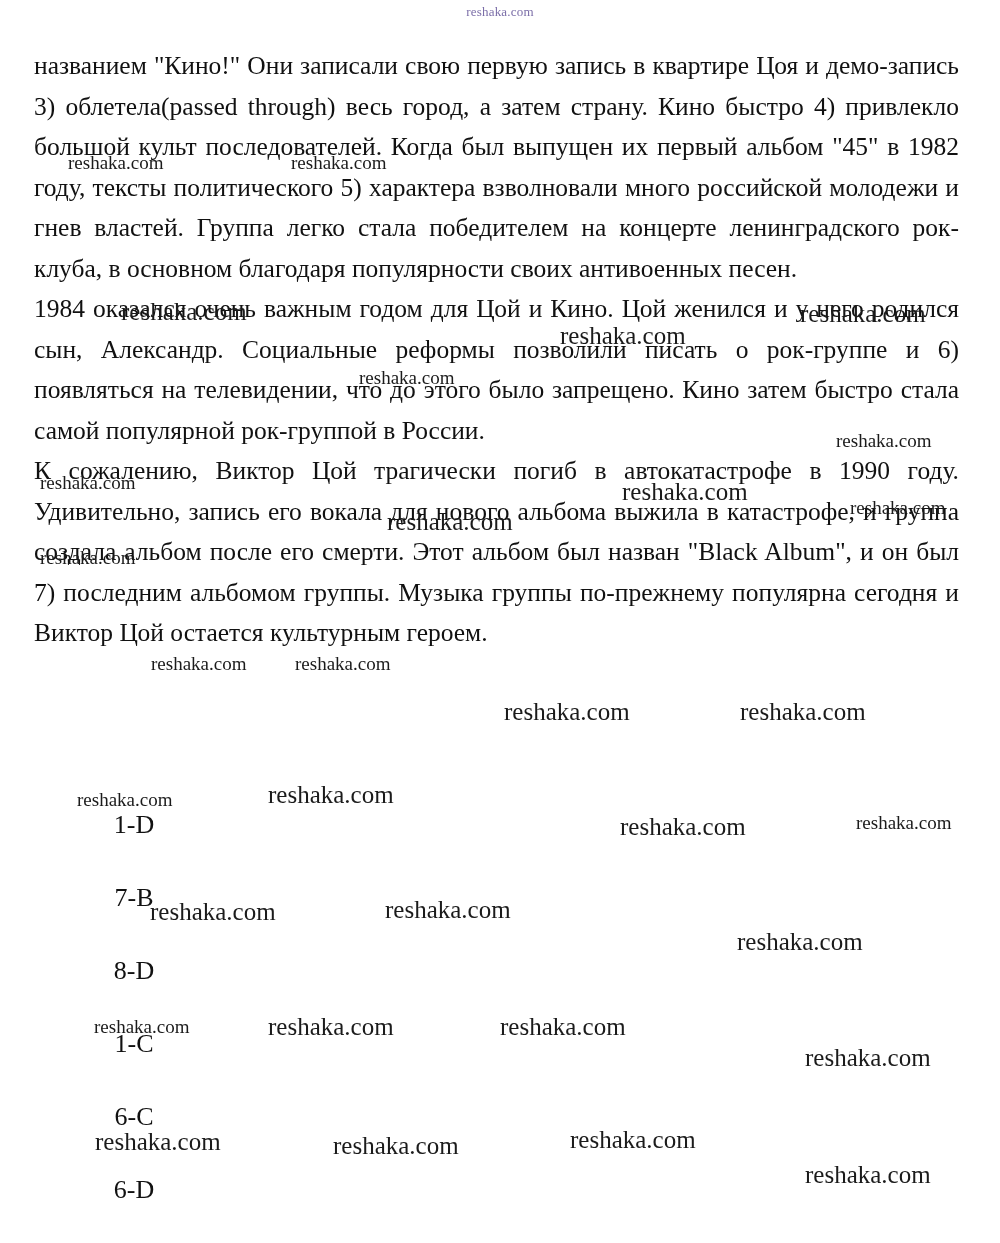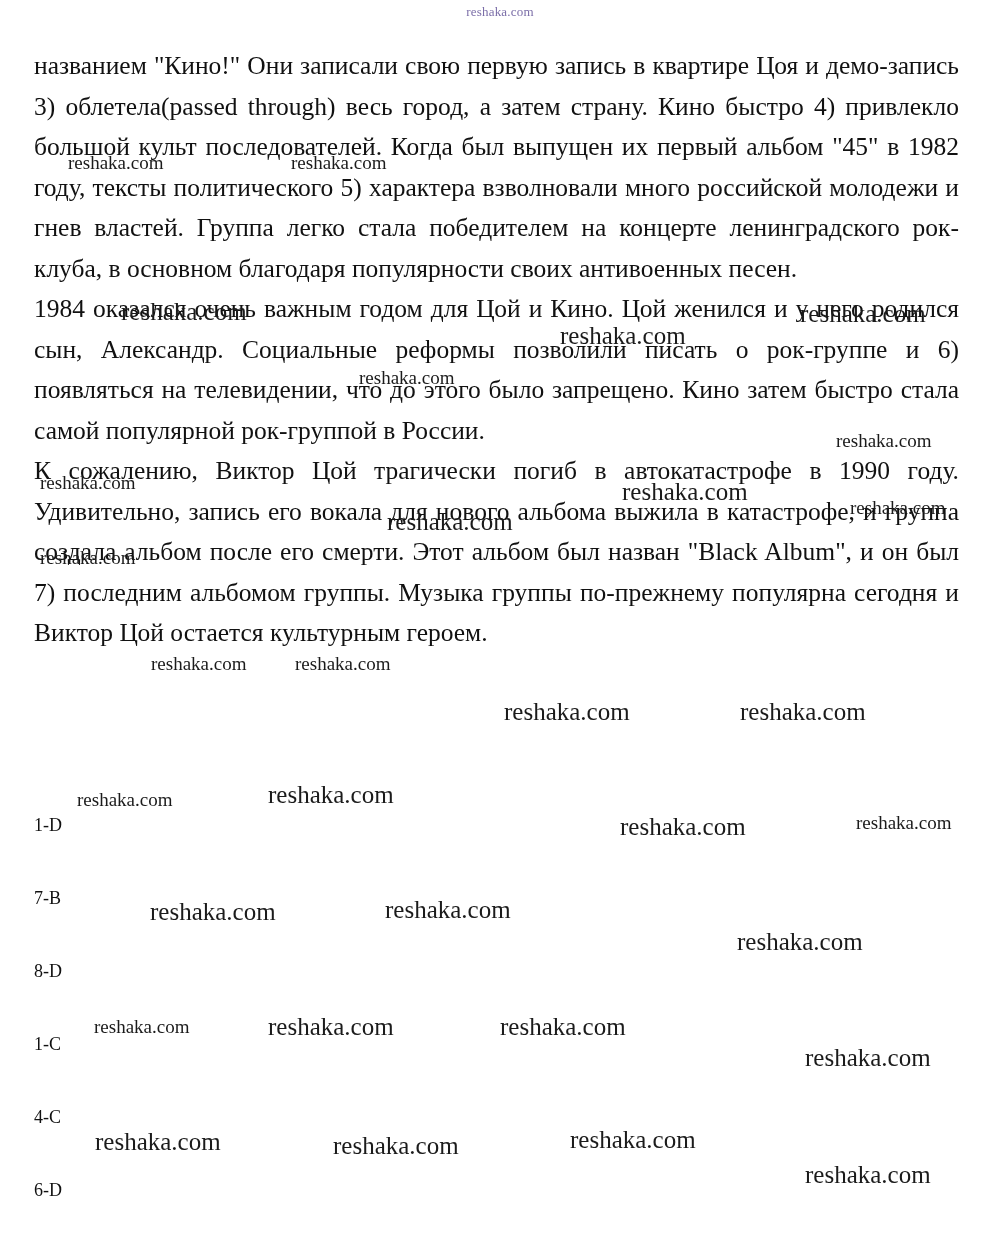--- a/index.html
+++ b/index.html
@@ -49,24 +49,25 @@
   .body-text p.last-line-left {
     text-align-last: left;
   }
   .answers {
     position: absolute;
     left: 34px;
     top: 812px;
     width: 200px;
   }
   .answer-item {
-    font-size: 18px;
+    font-size: 26px;
     line-height: 26px;
     height: 73px;
     color: #111;
+    text-align: center;
   }
   .wm {
     position: absolute;
     font-family: "Liberation Serif", "DejaVu Serif", serif;
     color: #1b1b1b;
     white-space: nowrap;
     pointer-events: none;
   }
 </style>
 </head>
@@ -80,21 +81,21 @@
     <p class="last-line-left">названием "Кино!" Они записали свою первую запись в квартире Цоя и демо-запись 3) облетела(passed through) весь город, а затем страну. Кино быстро 4) привлекло большой культ последователей. Когда был выпущен их первый альбом "45" в 1982 году, тексты политического 5) характера взволновали много российской молодежи и гнев властей. Группа легко стала победителем на концерте ленинградского рок-клуба, в основном благодаря популярности своих антивоенных песен.</p>
     <p class="last-line-left">1984 оказался очень важным годом для Цой и Кино. Цой женился и у него родился сын, Александр. Социальные реформы позволили писать о рок-группе и 6) появляться на телевидении, что до этого было запрещено. Кино затем быстро стала самой популярной рок-группой в России.</p>
     <p class="last-line-left">К сожалению, Виктор Цой трагически погиб в автокатастрофе в 1990 году. Удивительно, запись его вокала для нового альбома выжила в катастрофе, и группа создала альбом после его смерти. Этот альбом был назван "Black Album", и он был 7) последним альбомом группы. Музыка группы по-прежнему популярна сегодня и Виктор Цой остается культурным героем.</p>
   </div>
 
   <div class="answers">
     <div class="answer-item">1-D</div>
     <div class="answer-item">7-B</div>
     <div class="answer-item">8-D</div>
     <div class="answer-item">1-C</div>
-    <div class="answer-item">4-C</div>
+    <div class="answer-item">6-C</div>
     <div class="answer-item">6-D</div>
 
   </div>
 
   <div id="watermark-layer">
       <div class="wm" style="left: 68px; top: 152px; font-size: 19px;">reshaka.com</div>
       <div class="wm" style="left: 291px; top: 152px; font-size: 19px;">reshaka.com</div>
       <div class="wm" style="left: 121px; top: 298px; font-size: 25px;">reshaka.com</div>
       <div class="wm" style="left: 800px; top: 300px; font-size: 25px;">reshaka.com</div>
       <div class="wm" style="left: 560px; top: 322px; font-size: 25px;">reshaka.com</div>

